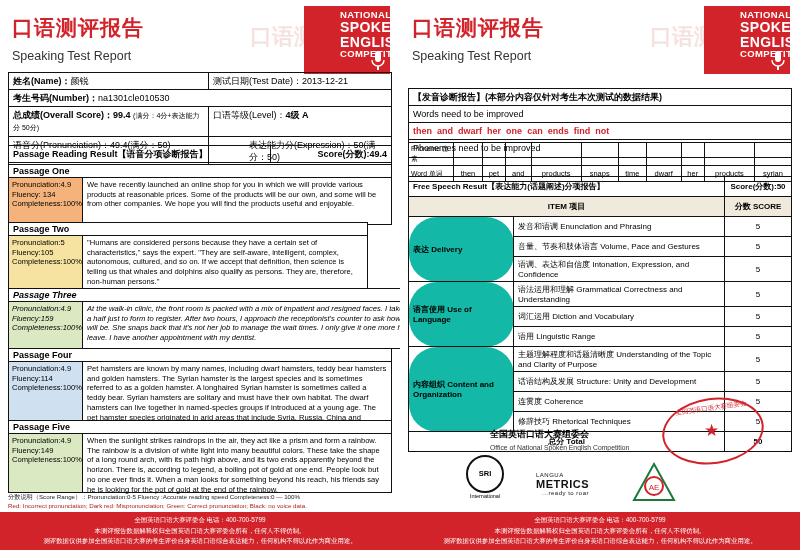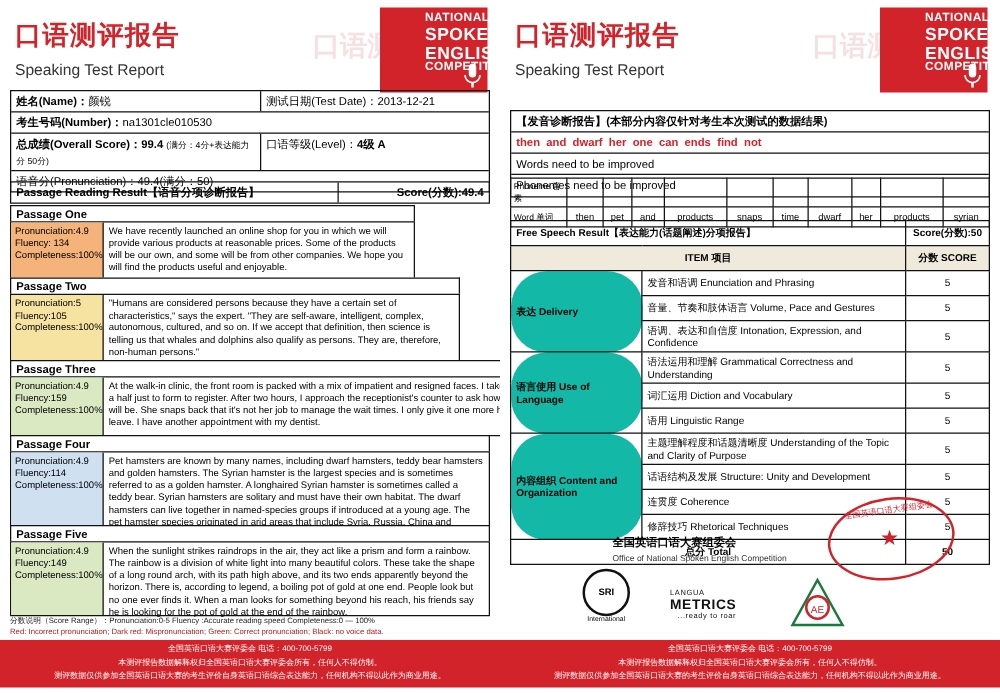--- a/index.html
+++ b/index.html
@@ -101,31 +101,34 @@
         <span style="font-size:7px">(满分：4分+表达能力分 50分)</span>
       </div>
       <div class="cell" style="flex:1;">
         <span>口语等级(Level)：</span><span class="b">4级 A</span>
       </div>
     </div>
     <div class="row">
       <div class="cell" style="width:200px;">
         <span>语音分(Pronunciation)：</span><span>49.4(满分：50)</span>
       </div>
+      <div class="cell" style="flex:1;">
+        <span>表达能力分(Expression)：</span><span>50(满分：50)</span>
+      </div>
     </div>
   </div>
 
   <div class="box" style="top:145px;">
     <div class="row">
       <div class="cell b" style="width:262px;">Passage Reading Result【语音分项诊断报告】</div>
       <div class="cell b" style="flex:1;text-align:right;">Score(分数):49.4</div>
     </div>
   </div>
 
-  <div style="position:absolute;left:8px;top:164px;width:324px;">
+  <div style="position:absolute;left:8px;top:164px;width:384px;">
     <div class="p-head">Passage One</div>
     <div class="p-body" style="height:46px;">
       <div class="p-left hl-o">
         <div>Pronunciation:4.9</div>
         <div>Fluency: 134</div>
         <div>Completeness:100%</div>
       </div>
       <div class="p-text">We have recently launched an online shop for you in which we will provide various products at reasonable prices. Some of the products will be our own, and some will be from other companies. We hope you will find the products useful and enjoyable.</div>
     </div>
   </div>
@@ -135,21 +138,21 @@
     <div class="p-body" style="height:52px;">
       <div class="p-left hl-y">
         <div>Pronunciation:5</div>
         <div>Fluency:105</div>
         <div>Completeness:100%</div>
       </div>
       <div class="p-text">"Humans are considered persons because they have a certain set of characteristics," says the expert. "They are self-aware, intelligent, complex, autonomous, cultured, and so on. If we accept that definition, then science is telling us that whales and dolphins also qualify as persons. They are, therefore, non-human persons."</div>
     </div>
   </div>
 
-  <div style="position:absolute;left:8px;top:288px;width:448px;">
+  <div style="position:absolute;left:8px;top:288px;width:448px;font-style:italic;">
     <div class="p-head">Passage Three</div>
     <div class="p-body" style="height:46px;">
       <div class="p-left hl-g">
         <div>Pronunciation:4.9</div>
         <div>Fluency:159</div>
         <div>Completeness:100%</div>
       </div>
       <div class="p-text">At the walk-in clinic, the front room is packed with a mix of impatient and resigned faces. I take an hour and a half just to form to register. After two hours, I approach the receptionist's counter to ask how much longer it will be. She snaps back that it's not her job to manage the wait times. I only give it one more hour, then leave. I have another appointment with my dentist.</div>
     </div>
   </div>
@@ -207,34 +210,34 @@
       <path d="M2 11 a6 6 0 0 0 12 0" stroke="#fff" fill="none" stroke-width="1.4"></path>
       <rect x="7" y="17" width="2" height="4" fill="#fff"></rect>
     </svg>
   </div>
 
   <div class="box" style="top:88px;">
     <div class="row">
       <div class="cell b" style="width:384px;">【发音诊断报告】(本部分内容仅针对考生本次测试的数据结果)</div>
     </div>
     <div class="row">
+      <div class="cell" style="width:384px;">Words need to be improved</div>
+    </div>
+    <div class="row">
       <div class="cell" style="width:384px;">
         <span class="w-red">then</span>&nbsp;
         <span class="w-red">and</span>&nbsp;
         <span class="w-red">dwarf</span>&nbsp;
         <span class="w-red">her</span>&nbsp;
         <span class="w-red">one</span>&nbsp;
         <span class="w-red">can</span>&nbsp;
         <span class="w-red">ends</span>&nbsp;
         <span class="w-red">find</span>&nbsp;
         <span class="w-red">not</span>
       </div>
-    </div>
-    <div class="row">
-      <div class="cell" style="width:384px;">Words need to be improved</div>
     </div>
     <div class="row">
       <div class="cell" style="width:384px;">Phonemes need to be improved</div>
     </div>
   </div>
 
   <div style="position:absolute;left:8px;top:142px;width:384px;">
     <table class="ph-table">
       <tbody>
           <tr>

